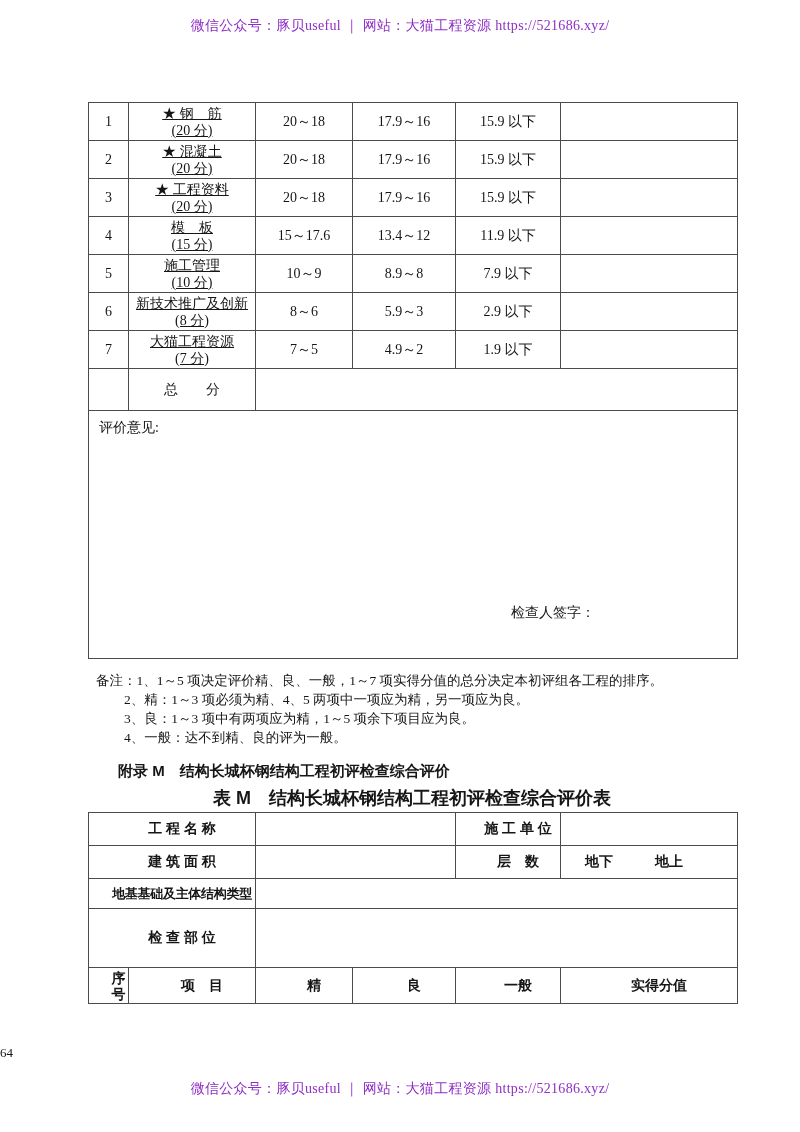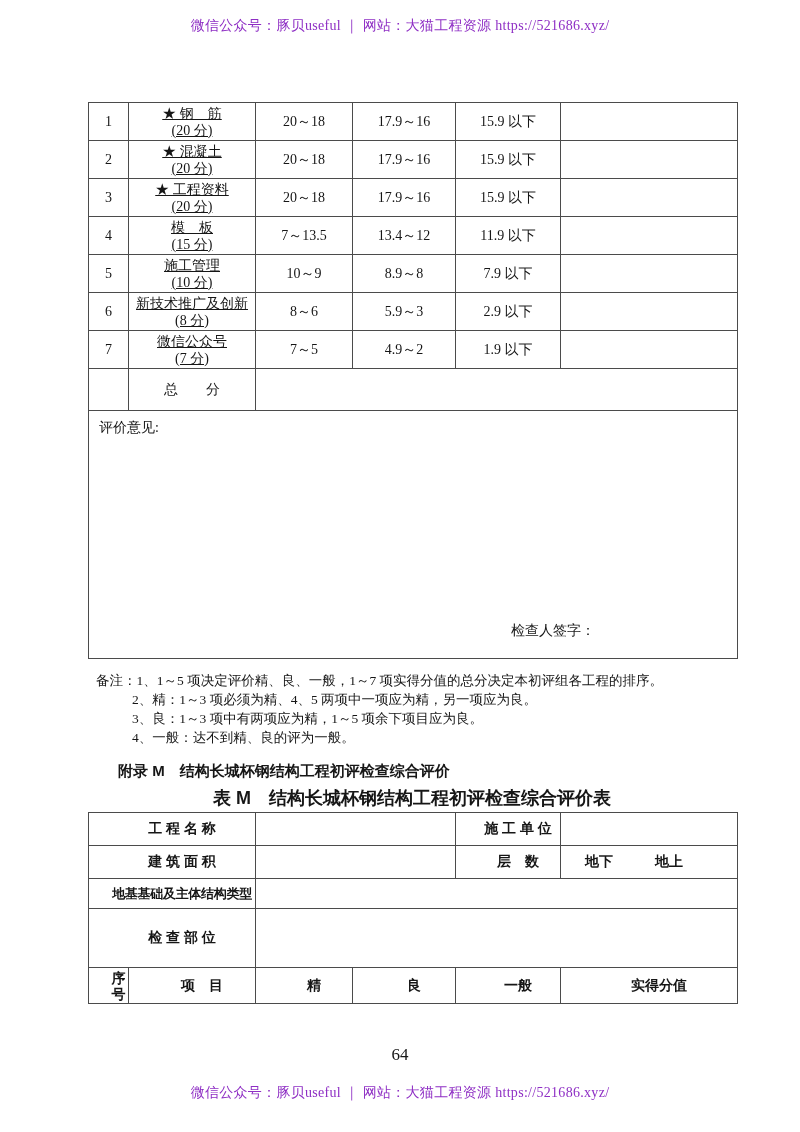--- a/index.html
+++ b/index.html
@@ -23,24 +23,24 @@
     font-size: 14px; text-align: center; vertical-align: middle;
     padding: 1px 2px; overflow: hidden;
   }
 
   .score-table { margin-top: 67px; }
   .score-table tr.item-row { height: 38px; }
   .item-line { line-height: 17px; text-decoration: underline; }
   tr.total-row { height: 42px; }
   tr.opinion-row { height: 248px; margin-top: 14px; }
   .opinion-cell { text-align: left; vertical-align: top; position: relative; padding: 8px 10px; }
-  .signature { position: absolute; left: 422px; bottom: 18px; }
+  .signature { position: absolute; left: 422px; bottom: 36px; }
 
   .notes { margin: 12px 0 0 96px; font-size: 13.5px; line-height: 19px; }
-  .note-indent { margin-left: 36px; }
+  .note-indent { margin-left: 28px; }
 
   .appendix-heading {
     margin: 15px 0 0 100px; font-size: 15px; font-weight: bold;
     font-family: "Liberation Sans", "DejaVu Sans", sans-serif;
     padding-left: 18px;
   }
   .table-title {
     width: 648px; margin: 5px 0 0 88px; padding-right: 128px; text-align: center;
     font-size: 18px; font-weight: bold;
     font-family: "Liberation Sans", "DejaVu Sans", sans-serif;
@@ -56,21 +56,21 @@
   .info-table .lbl { font-weight: bold; padding-left: 22px; }
   tr.info-row-a { height: 33px; }
   tr.info-row-b { height: 33px; }
   tr.info-row-c { height: 30px; }
   tr.info-row-d { height: 59px; }
   tr.info-row-e { height: 36px; }
   .foundation-lbl { font-size: 13px; letter-spacing: -0.3px; }
   .cell-underground { text-align: left; padding-left: 24px; font-weight: bold; }
   .seq-cell div { line-height: 16px; }
 
-  .page-number { margin-top: 41px; text-align: center; font-size: 17px; }
+  .page-number { margin-top: 41px; text-align: left; font-size: 13px; }
 </style>
 </head>
 <body>
 
 <div class="page">
 
   <div class="watermark wm-top">微信公众号：豚贝useful ｜ 网站：大猫工程资源 https://521686.xyz/</div>
 
   <table class="score-table">
     <colgroup>
@@ -114,21 +114,21 @@
         <td>17.9～16</td>
         <td>15.9 以下</td>
         <td></td>
       </tr>
       <tr class="item-row">
         <td>4</td>
         <td>
           <div class="item-line">模　板</div>
           <div class="item-line">(15 分)</div>
         </td>
-        <td>7～13.5</td>
+        <td>15～17.6</td>
         <td>13.4～12</td>
         <td>11.9 以下</td>
         <td></td>
       </tr>
       <tr class="item-row">
         <td>5</td>
         <td>
           <div class="item-line">施工管理</div>
           <div class="item-line">(10 分)</div>
         </td>
@@ -144,21 +144,21 @@
           <div class="item-line">(8 分)</div>
         </td>
         <td>8～6</td>
         <td>5.9～3</td>
         <td>2.9 以下</td>
         <td></td>
       </tr>
       <tr class="item-row">
         <td>7</td>
         <td>
-          <div class="item-line">微信公众号</div>
+          <div class="item-line">大猫工程资源</div>
           <div class="item-line">(7 分)</div>
         </td>
         <td>7～5</td>
         <td>4.9～2</td>
         <td>1.9 以下</td>
         <td></td>
       </tr>
       <tr class="total-row">
         <td></td>
         <td>总　　分</td>

